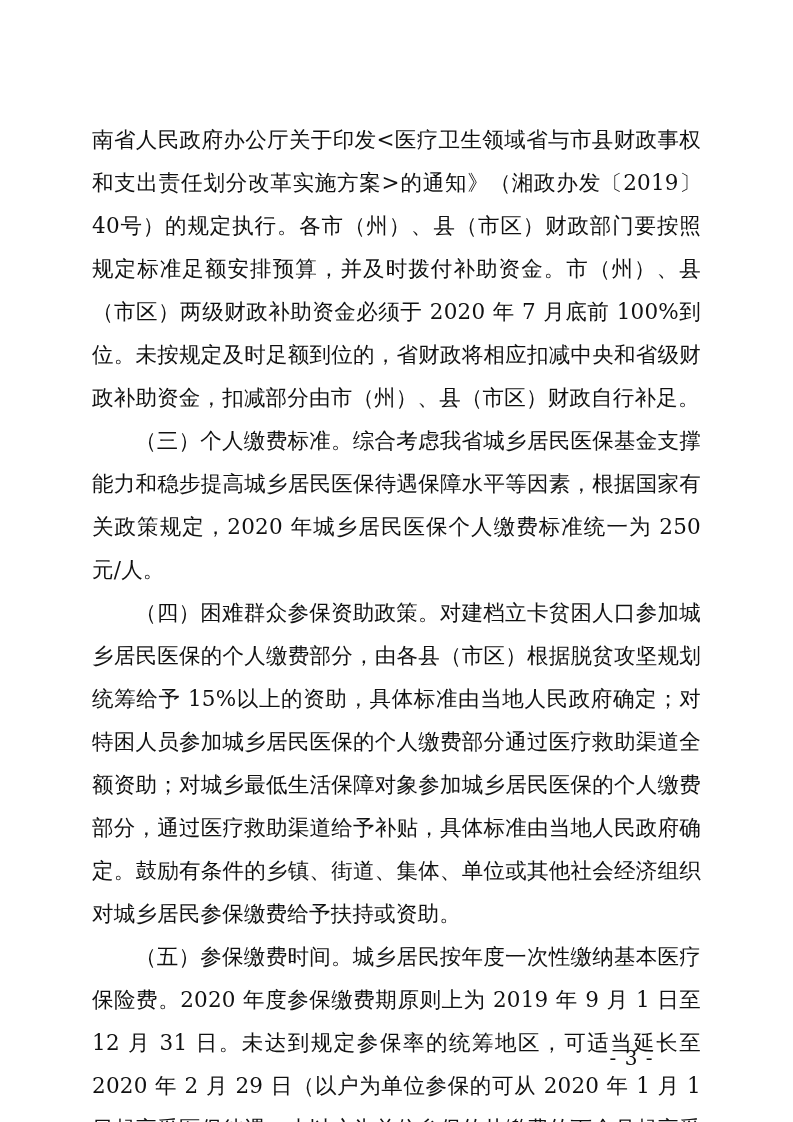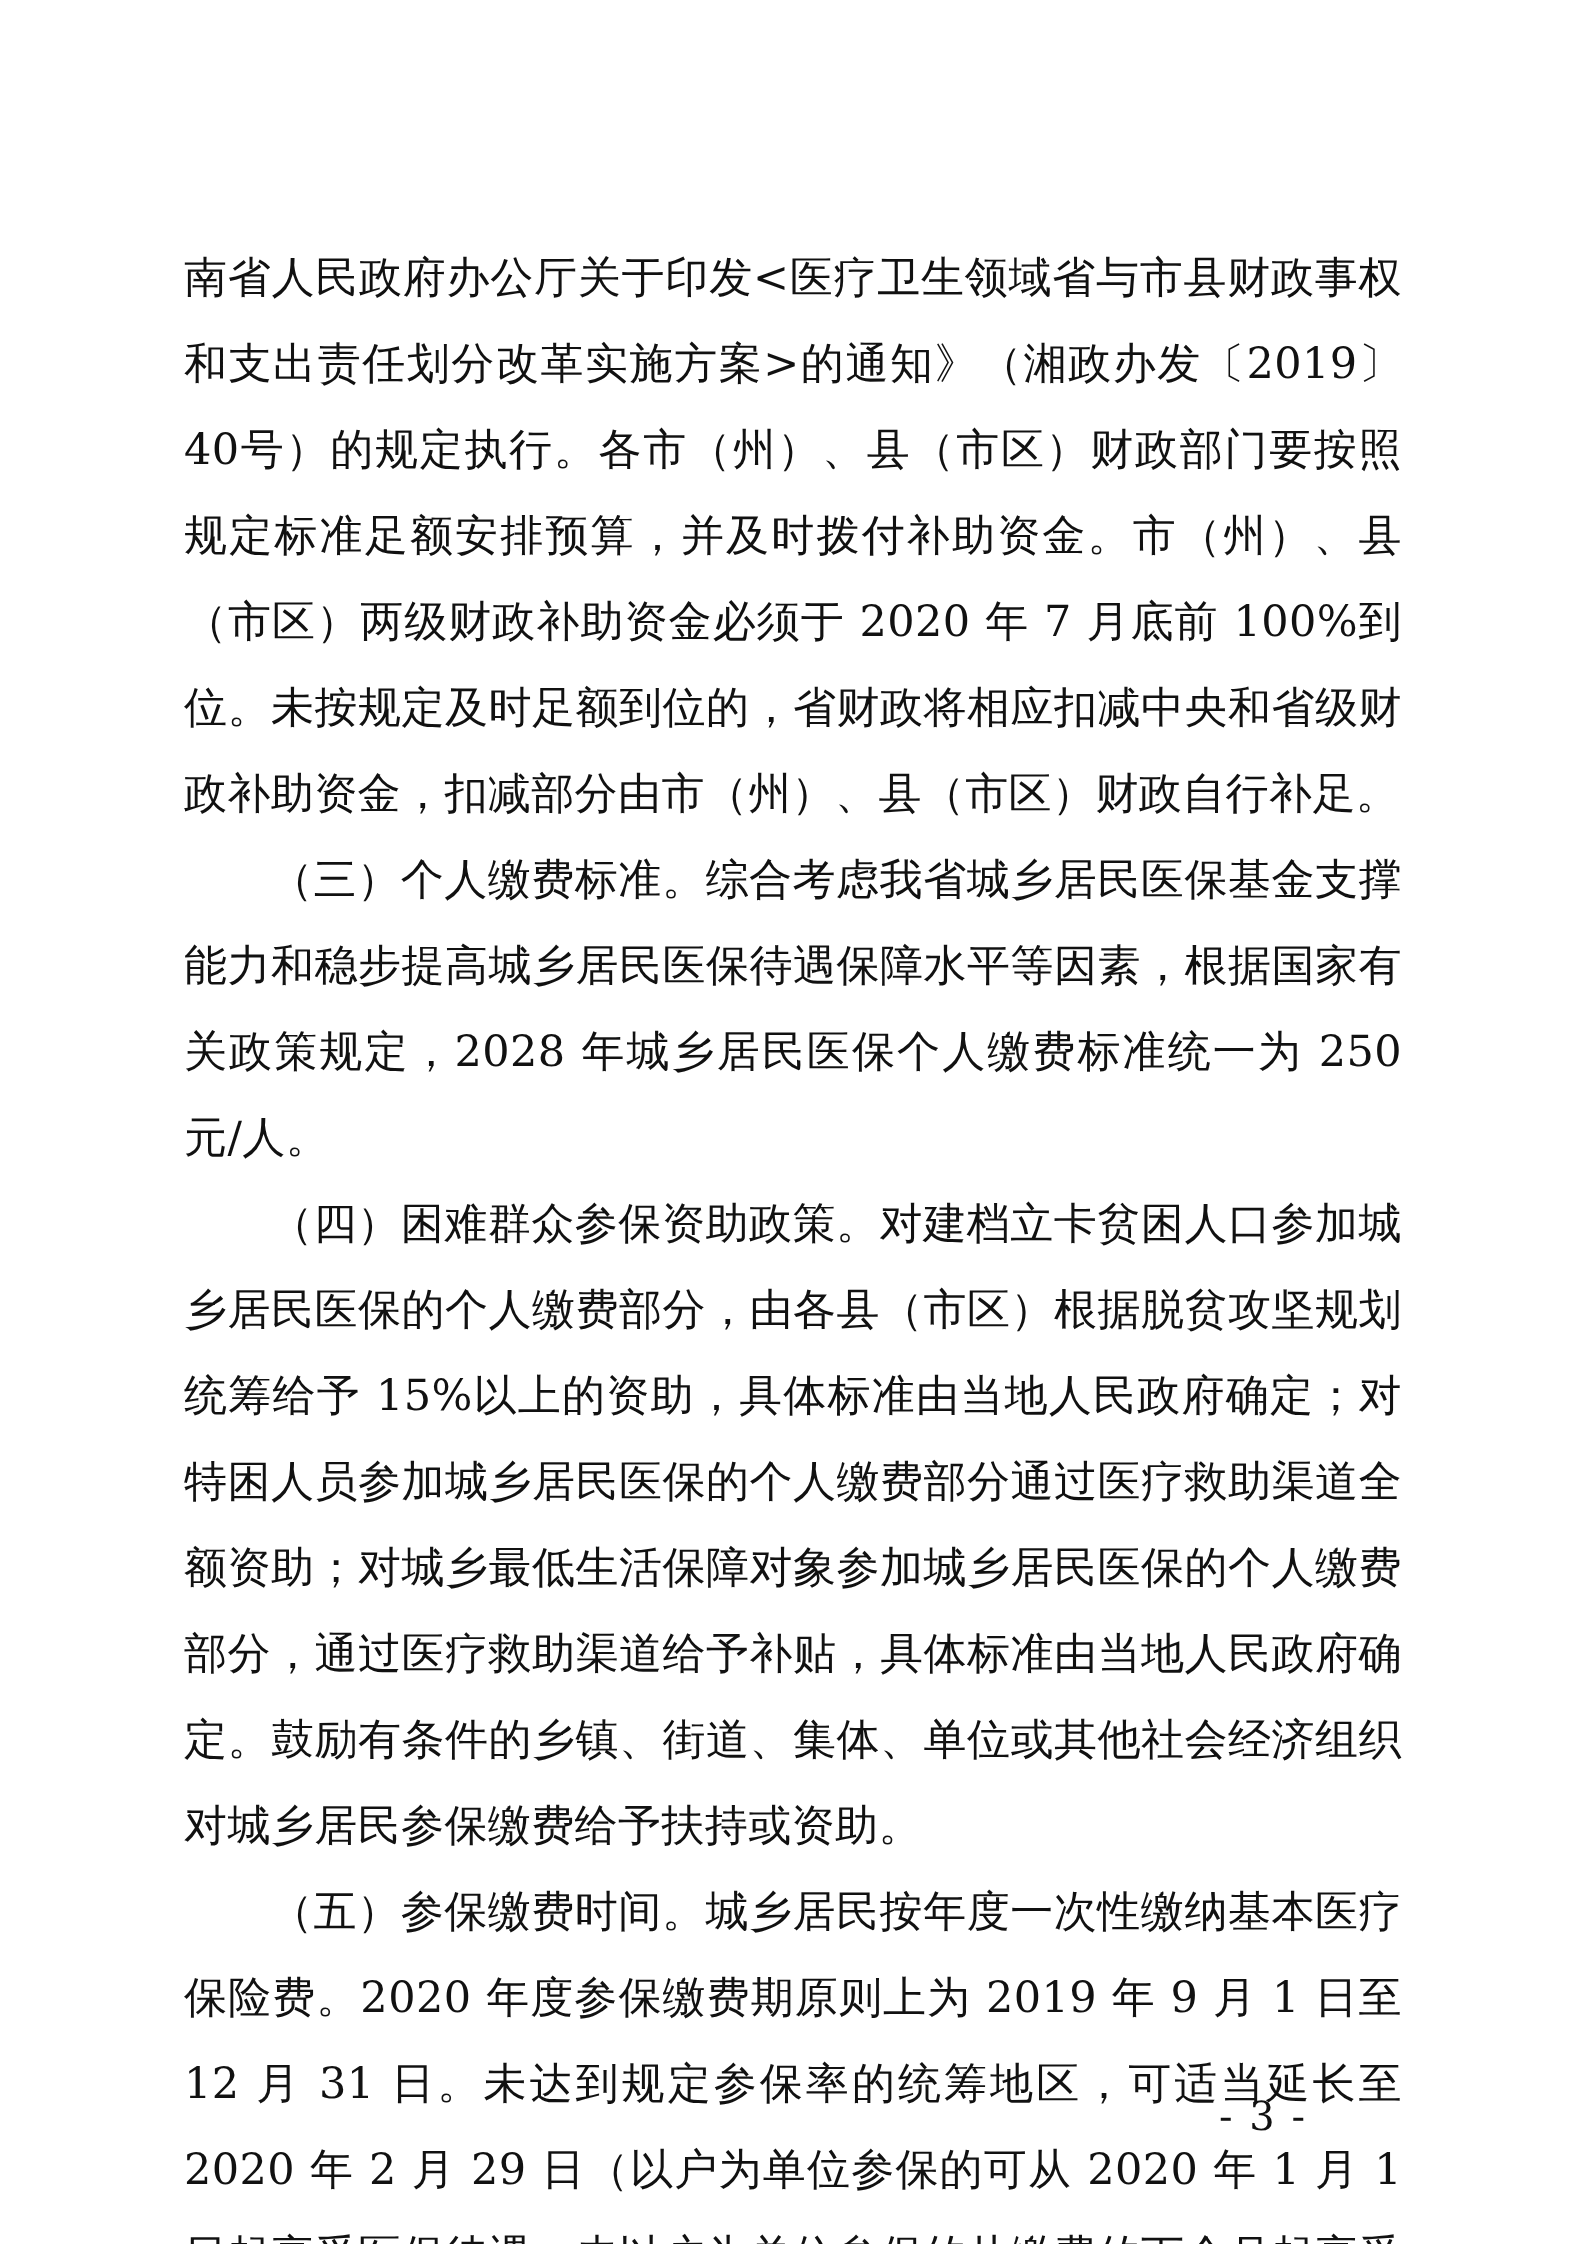--- a/index.html
+++ b/index.html
@@ -54,20 +54,20 @@
     display: inline-block;
     margin-left: 470px;
   }
 </style>
 </head>
 <body>
 
 <div class="page">
   <div class="doc-body">
     <p class="para">南省人民政府办公厅关于印发&lt;医疗卫生领域省与市县财政事权和支出责任划分改革实施方案&gt;的通知》（湘政办发〔2019〕40号）的规定执行。各市（州）、县（市区）财政部门要按照规定标准足额安排预算，并及时拨付补助资金。市（州）、县（市区）两级财政补助资金必须于 2020 年 7 月底前 100%到位。未按规定及时足额到位的，省财政将相应扣减中央和省级财政补助资金，扣减部分由市（州）、县（市区）财政自行补足。</p>
-    <p class="para indent">（三）个人缴费标准。综合考虑我省城乡居民医保基金支撑能力和稳步提高城乡居民医保待遇保障水平等因素，根据国家有关政策规定，2028 年城乡居民医保个人缴费标准统一为 250 元/人。</p>
+    <p class="para indent">（三）个人缴费标准。综合考虑我省城乡居民医保基金支撑能力和稳步提高城乡居民医保待遇保障水平等因素，根据国家有关政策规定，2020 年城乡居民医保个人缴费标准统一为 250 元/人。</p>
     <p class="para indent">（四）困难群众参保资助政策。对建档立卡贫困人口参加城乡居民医保的个人缴费部分，由各县（市区）根据脱贫攻坚规划统筹给予 15%以上的资助，具体标准由当地人民政府确定；对特困人员参加城乡居民医保的个人缴费部分通过医疗救助渠道全额资助；对城乡最低生活保障对象参加城乡居民医保的个人缴费部分，通过医疗救助渠道给予补贴，具体标准由当地人民政府确定。鼓励有条件的乡镇、街道、集体、单位或其他社会经济组织对城乡居民参保缴费给予扶持或资助。</p>
     <p class="para indent">（五）参保缴费时间。城乡居民按年度一次性缴纳基本医疗保险费。2020 年度参保缴费期原则上为 2019 年 9 月 1 日至 12 月 31 日。未达到规定参保率的统筹地区，可适当延长至 2020 年 2 月 29 日（以户为单位参保的可从 2020 年 1 月 1 日起享受医保待遇，未以户为单位参保的从缴费的下个月起享受医保待遇）。</p>
   </div>
   <div class="page-number">
     <span class="inner">- 3 -</span>
   </div>
 </div>
 
 </body></html>

